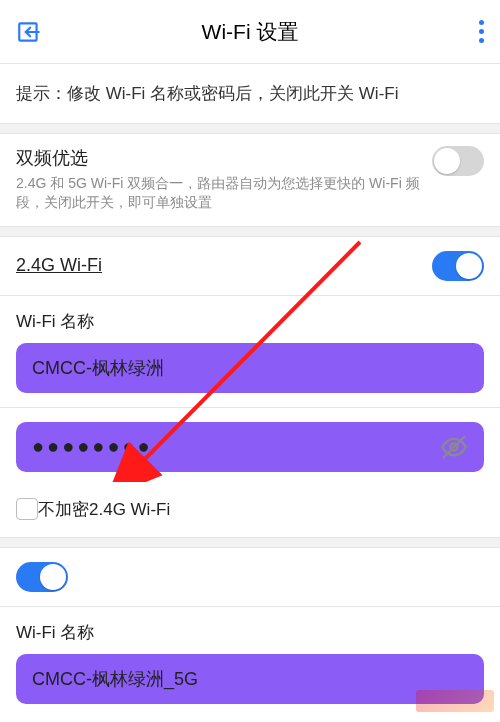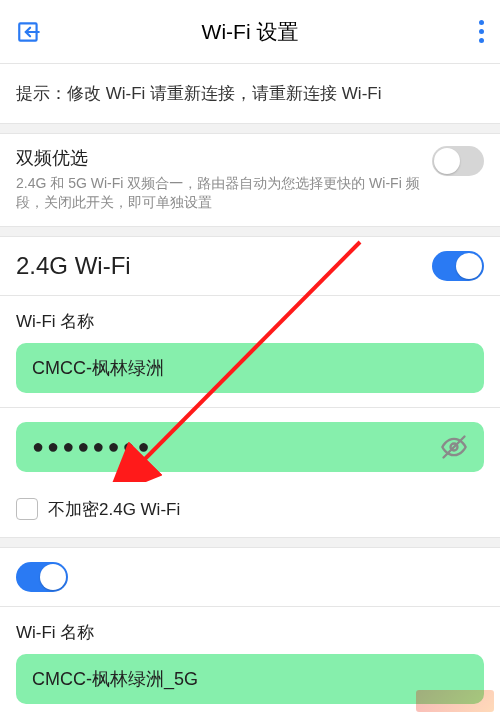--- a/index.html
+++ b/index.html
@@ -58,53 +58,52 @@
     .row-multi {
       display: flex;
       align-items: flex-start;
       justify-content: space-between;
       padding: 12px 16px 14px;
       border-bottom: 1px solid #e5e5e5;
     }
     .row-text { flex: 1; padding-right: 10px; }
     .row-title { font-size: 18px; color: #222; margin-bottom: 4px; }
     .row-sub { font-size: 14px; color: #8c8c8c; line-height: 1.35; }
-    .row-label { font-size: 24px; color: #222; }
+    .row-label { font-size: 18px; color: #222; text-decoration: underline; }
     .toggle {
       width: 52px; height: 30px; border-radius: 15px; position: relative; flex-shrink: 0;
     }
     .toggle .knob {
       position: absolute; width: 26px; height: 26px; border-radius: 50%; background: #fff; top: 2px;
       box-shadow: 0 1px 2px rgba(0,0,0,.2);
     }
     .toggle.off { background: #d6d6d6; }
     .toggle.off .knob { left: 2px; }
     .toggle.on { background: #2a7af3; }
     .toggle.on .knob { right: 2px; }
     .field-group { padding: 14px 16px 8px; border-bottom: 1px solid #e5e5e5; }
     .field-group.nb { border-bottom: none; }
     .field-label { font-size: 17px; color: #222; margin-bottom: 10px; }
     .input-box {
-      background: #86efac;
+      background: #8b5cf6;
       border-radius: 10px;
       height: 50px;
       display: flex;
       align-items: center;
       padding: 0 16px;
       font-size: 18px;
       color: #222;
       margin-bottom: 6px;
     }
     .input-box .content { flex: 1; }
     .pw-dots { font-size: 20px; letter-spacing: 3px; }
     .eye-off svg { display: block; }
     .check-row {
       display: flex;
       align-items: center;
-      gap: 10px;
       padding: 12px 16px 16px;
       border-bottom: 1px solid #e5e5e5;
     }
     .checkbox {
       width: 22px; height: 22px; border: 1px solid #bdbdbd; border-radius: 4px; background: #fff;
     }
     .check-label { font-size: 17px; color: #222; }
     .arrow {
       position: absolute;
       top: 234px;
@@ -133,21 +132,21 @@
     </svg>
   </div>
   <div class="header-title">Wi-Fi 设置</div>
   <div class="more-icon">
     <span></span>
       <span></span>
       <span></span>
   </div>
 </div>
 
-<div class="tip-bar">提示：修改 Wi-Fi 请重新连接，请重新连接 Wi-Fi</div>
+<div class="tip-bar">提示：修改 Wi-Fi 名称或密码后，关闭此开关 Wi-Fi</div>
 <div class="section-gap"></div>
 
 <div class="row-multi">
   <div class="row-text">
     <div class="row-title">双频优选</div>
     <div class="row-sub">2.4G 和 5G Wi-Fi 双频合一，路由器自动为您选择更快的 Wi-Fi 频段，关闭此开关，即可单独设置</div>
   </div>
   <div class="toggle off">
       <div class="knob"></div>
     </div>

